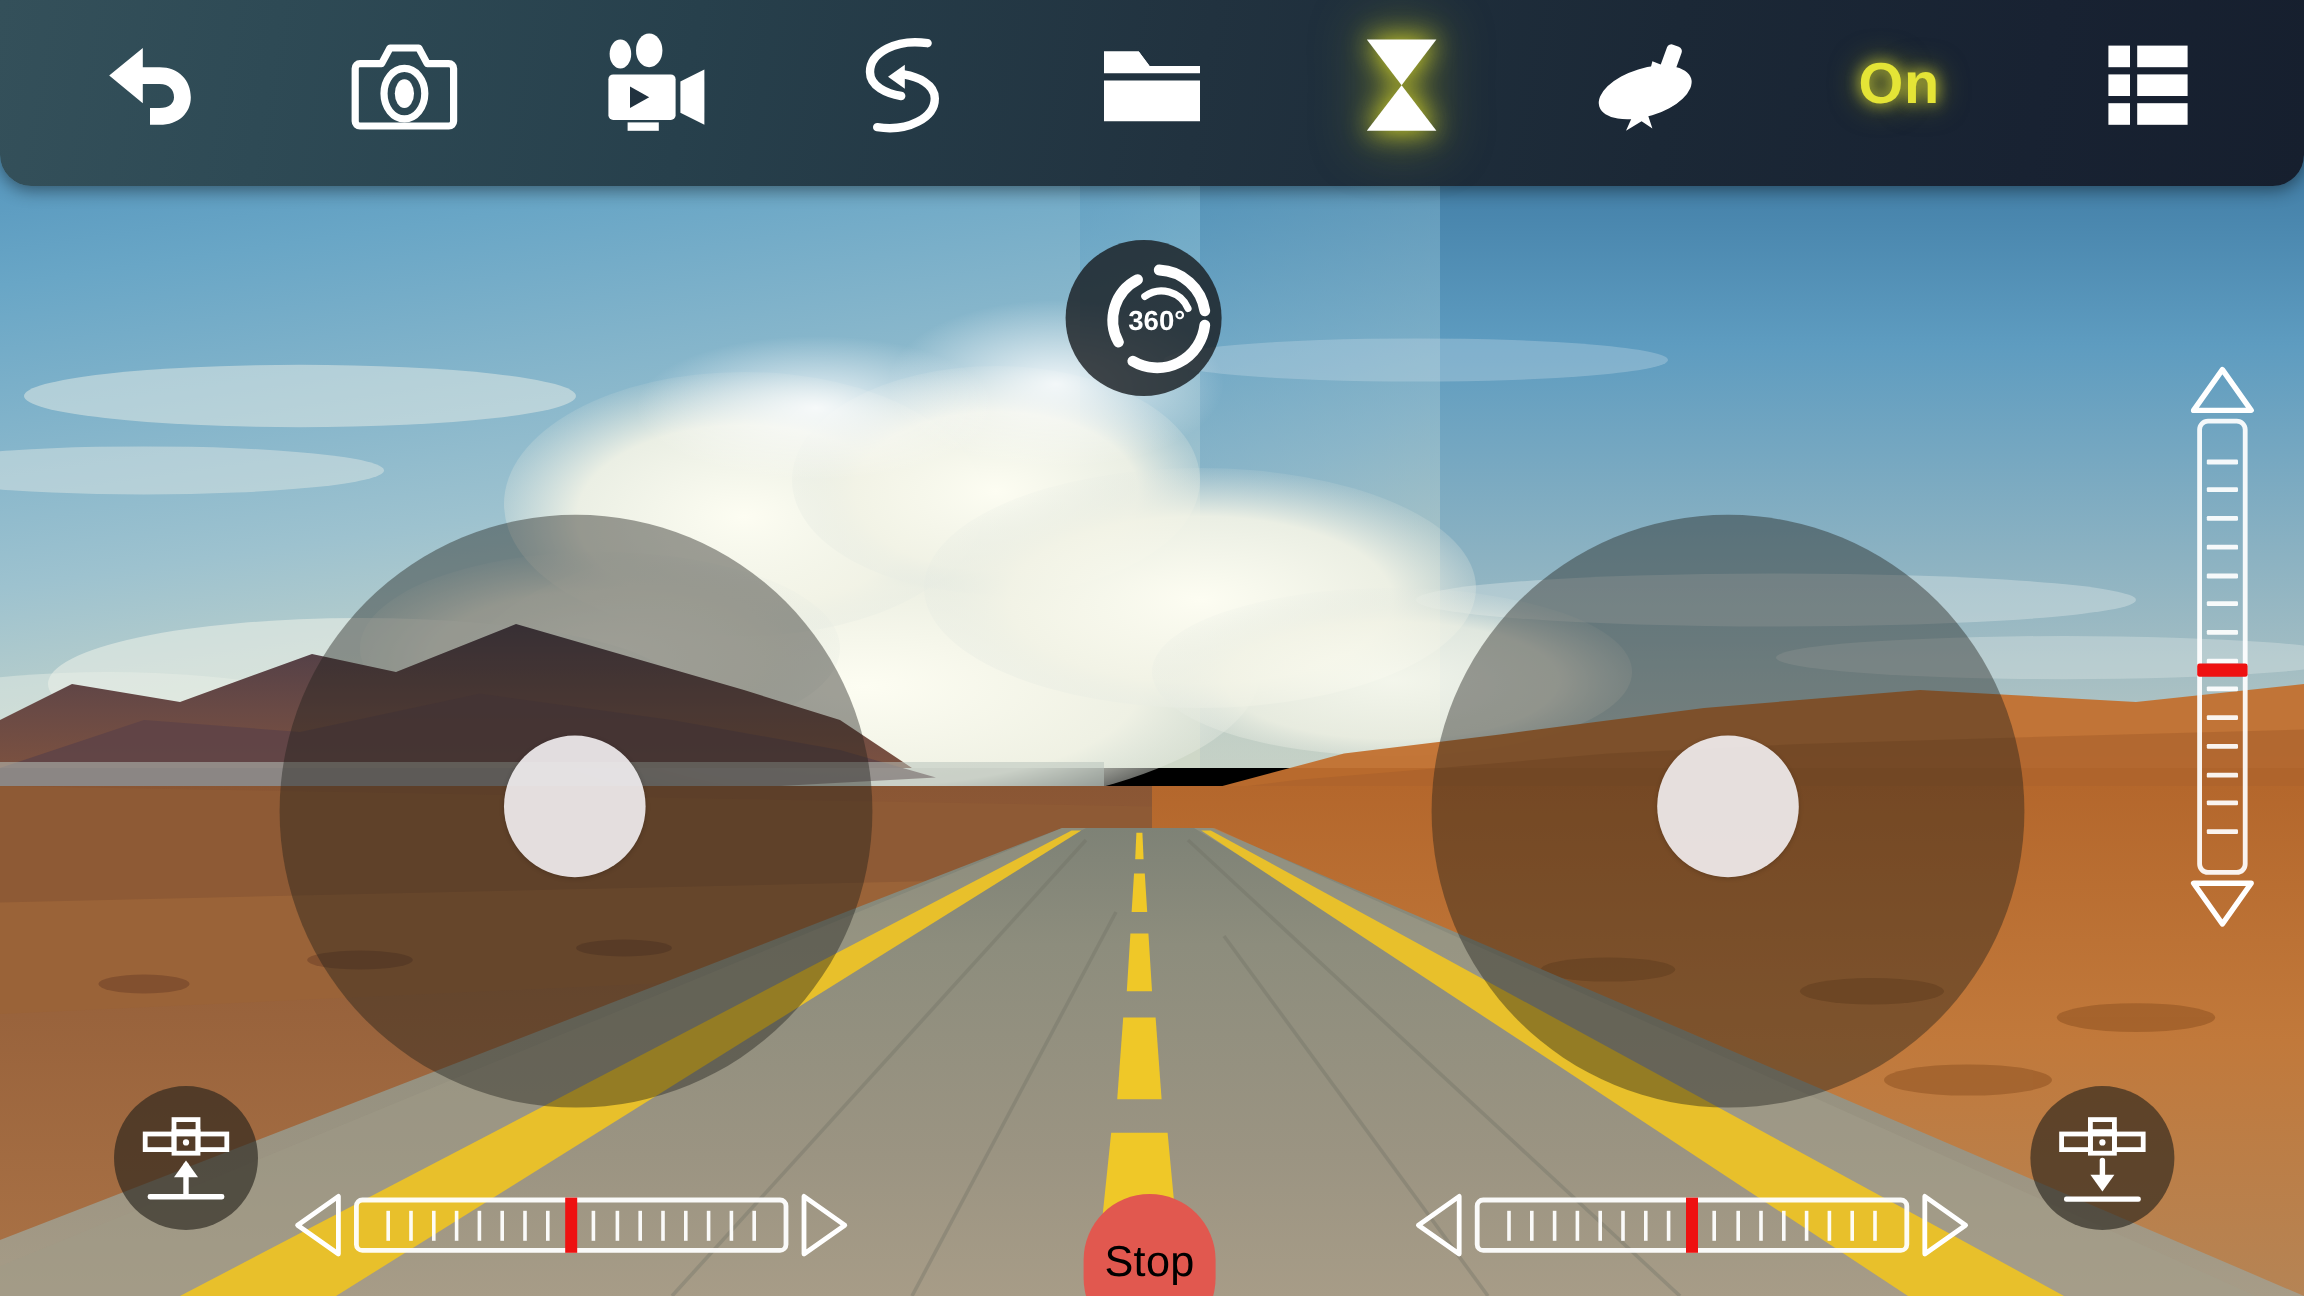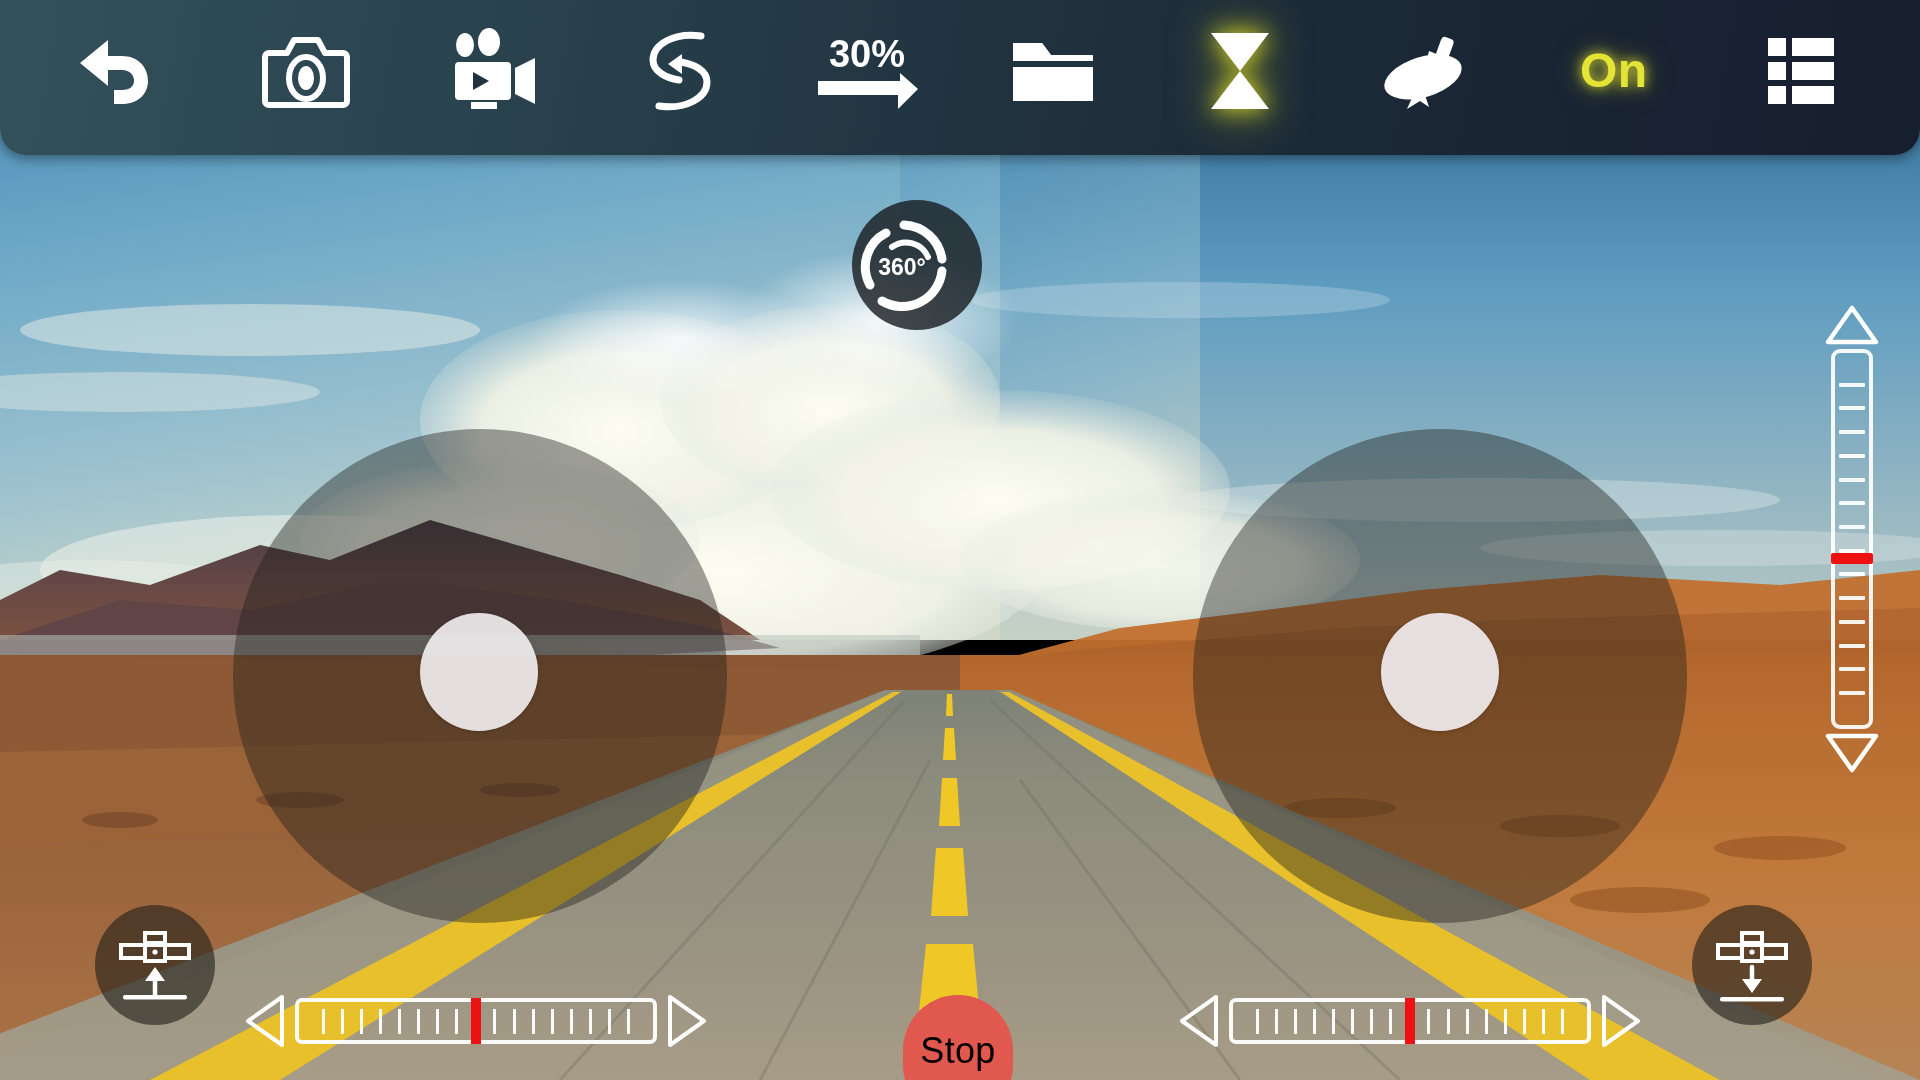--- a/index.html
+++ b/index.html
@@ -48,25 +48,25 @@
                         drop-shadow(0 0 22px rgba(200,200,20,.55)); }
   .tb-text-on {
     font-size:48px; font-weight:bold; letter-spacing:.5px;
     color:#e4e436;
     text-shadow:0 0 12px rgba(226,226,54,.95), 0 0 26px rgba(200,200,20,.6);
     text-align:right;
   }
 
   
   #btn360 {
-    position:absolute; left:852px; top:200px;
+    position:absolute; left:888px; top:200px;
     width:130px; height:130px;
     border-radius:50%;
     background:rgba(22,26,30,.80);
-    display:flex; align-items:center; justify-content:flex-start;
+    display:flex; align-items:center; justify-content:flex-end;
     cursor:pointer; z-index:25;
   }
 
   
   .stick-base {
     position:absolute;
     width:494px; height:494px;
     border-radius:50%;
     background:rgba(30,32,26,.42);
     z-index:15;
@@ -343,26 +343,20 @@
     </div>
 
     <div class="tb-btn" title="360 Flip">
       <svg width="78" height="86" viewBox="0 0 78 86">
         <path d="M60 8 C34 4 12 16 12 32 C12 44 26 50 38 52" fill="none" stroke="#ffffff" stroke-width="7" stroke-linecap="round"></path>
         <path d="M18 78 C44 82 66 70 66 54 C66 42 52 36 40 34" fill="none" stroke="#ffffff" stroke-width="7" stroke-linecap="round"></path>
         <path d="M41 26 L41 46 L27 36 Z" fill="#ffffff"></path>
       </svg>
     </div>
 
-    <div class="tb-btn" title="Speed">
-      <svg width="106" height="84" viewBox="0 0 106 84">
-        <text x="53" y="38" text-anchor="middle" font-family="Liberation Sans, sans-serif" font-size="38" font-weight="bold" fill="#ffffff">30%</text>
-        <path d="M4 52 L86 52 L86 44 L104 60 L84 80 L84 66 L4 66 Z" fill="#ffffff"></path>
-      </svg>
-    </div>
 
     <div class="tb-btn" title="Media Gallery">
       <svg width="86" height="72" viewBox="0 0 86 72">
         <path d="M3 8 H32 L41 20 H83 V66 H3 Z" fill="#ffffff"></path>
         <path d="M3 26 H83 V32 H3 Z" fill="#21323f"></path>
         <path d="M3 8 H32 L41 20 H3 Z" fill="#ffffff"></path>
       </svg>
     </div>
 
     <div class="tb-btn glow-yellow" title="Timer">

